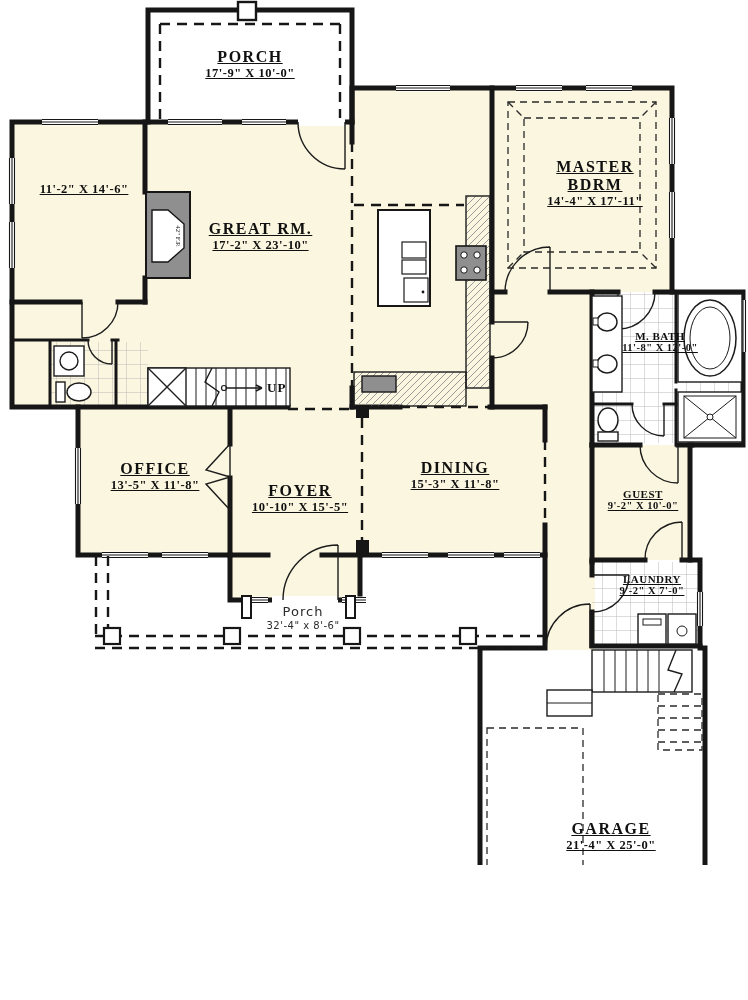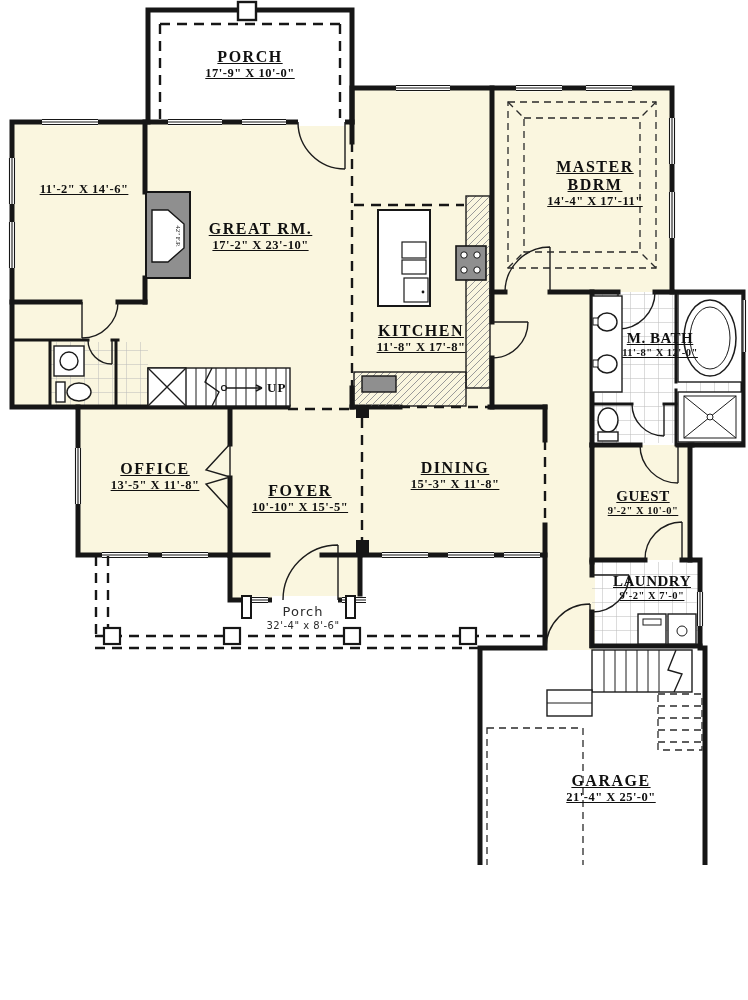--- a/index.html
+++ b/index.html
@@ -9,21 +9,21 @@
   .wall{stroke:#161616;stroke-width:5;fill:none;stroke-linecap:square;}
   .wall2{stroke:#161616;stroke-width:3;fill:none;stroke-linecap:square;}
   .thin{stroke:#1c1c1c;stroke-width:1.4;fill:none;}
   .hair{stroke:#1c1c1c;stroke-width:1;fill:none;}
   .dash{stroke:#2a2a2a;stroke-width:1.3;fill:none;stroke-dasharray:7 5;}
   .dashw{stroke:#161616;stroke-width:2.4;fill:none;stroke-dasharray:10 7;}
   .winline{stroke:#161616;stroke-width:1.1;fill:none;}
   .label{position:absolute;text-align:center;color:#101010;line-height:1.12;}
   .rname{font-weight:bold;font-size:16px;letter-spacing:1.5px;text-decoration:underline;}
   .rdims{font-weight:bold;font-size:12.5px;letter-spacing:0.5px;text-decoration:underline;}
-  .sm .rname{font-size:15px;letter-spacing:0.5px;}
+  .sm .rname{font-size:11px;letter-spacing:0.5px;}
   .sm .rdims{font-size:10.5px;}
   .script{color:#2b2b2b;font-family:"DejaVu Sans",sans-serif;}
   .script .rname{font-weight:normal;font-size:13px;text-decoration:none;letter-spacing:1px;}
   .script .rdims{font-weight:normal;font-size:10px;text-decoration:none;}
   .uplabel{position:absolute;font-family:"Liberation Serif",serif;font-weight:bold;
            font-size:13px;color:#101010;letter-spacing:1px;}
 </style>
 </head>
 <body>
 
@@ -264,24 +264,20 @@
   <div class="rdims">11'-2" X 14'-6"</div>
 </div>
 <div class="label" style="left:173px;top:220px;width:175px">
   <div class="rname">GREAT RM.</div>
   <div class="rdims">17'-2" X 23'-10"</div>
 </div>
 <div class="label" style="left:536px;top:158px;width:118px">
   <div class="rname">MASTER BDRM</div>
   <div class="rdims">14'-4" X 17'-11"</div>
 </div>
-<div class="label" style="left:346px;top:322px;width:150px">
-  <div class="rname">KITCHEN</div>
-  <div class="rdims">11'-8" X 17'-8"</div>
-</div>
 <div class="label sm" style="left:598px;top:330px;width:124px">
   <div class="rname">M. BATH</div>
   <div class="rdims">11'-8" X 12'-0"</div>
 </div>
 <div class="label" style="left:80px;top:460px;width:150px">
   <div class="rname">OFFICE</div>
   <div class="rdims">13'-5" X 11'-8"</div>
 </div>
 <div class="label" style="left:226px;top:482px;width:148px">
   <div class="rname">FOYER</div>
@@ -296,19 +292,19 @@
   <div class="rdims">9'-2" X 10'-0"</div>
 </div>
 <div class="label sm" style="left:592px;top:573px;width:120px">
   <div class="rname">LAUNDRY</div>
   <div class="rdims">9'-2" X 7'-0"</div>
 </div>
 <div class="label script" style="left:244px;top:605px;width:118px">
   <div class="rname">Porch</div>
   <div class="rdims">32'-4" x 8'-6"</div>
 </div>
-<div class="label" style="left:535px;top:772px;width:152px">
+<div class="label" style="left:535px;top:820px;width:152px">
   <div class="rname">GARAGE</div>
   <div class="rdims">21'-4" X 25'-0"</div>
 </div>
 <div class="uplabel" style="left:267px;top:380px">UP</div>
 
 </div>
 
 </body></html>

